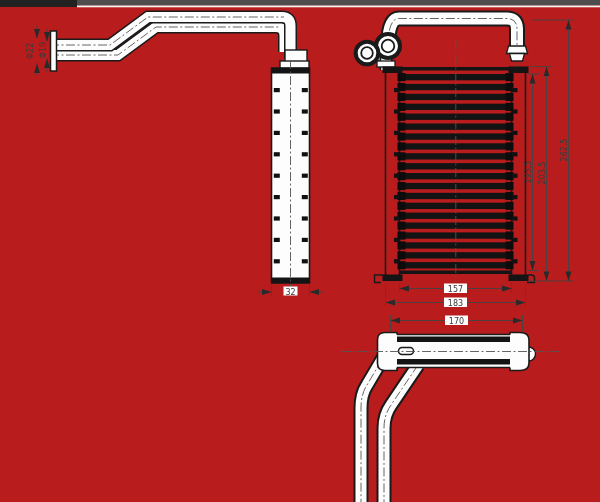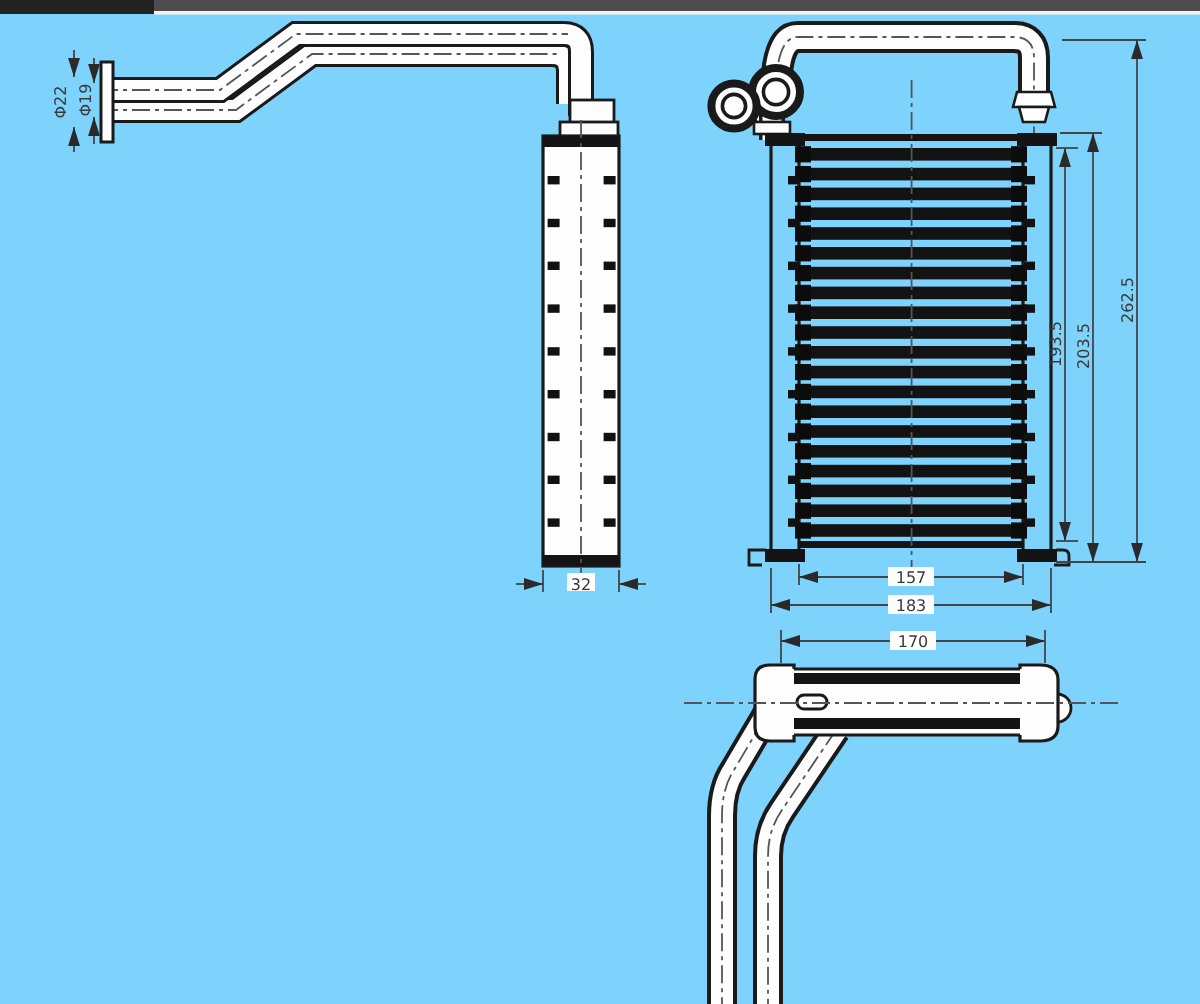--- a/index.html
+++ b/index.html
@@ -1,16 +1,16 @@
 <!DOCTYPE html>
 <html><head>
 <meta charset="utf-8">
 <style>
   html,body{margin:0;padding:0;background:#fff;}
-  #stage{position:relative;width:600px;height:502px;background:#7dd3fc;overflow:hidden;
+  #stage{position:relative;width:600px;height:502px;background:#b91c1c;overflow:hidden;
          font-family:"DejaVu Sans", sans-serif;}
   svg{position:absolute;left:0;top:0;}
   text{font-family:"DejaVu Sans", sans-serif;font-size:8px;fill:#3a3a3a;}
   .obj{stroke:#1a1a1a;fill:none;}
   .pipe-out{stroke:#1a1a1a;fill:none;stroke-linecap:butt;}
   .pipe-in{stroke:#fdfdfd;fill:none;stroke-linecap:butt;}
   .cl{stroke:#555;stroke-width:0.9;fill:none;stroke-dasharray:9 2.5 2 2.5;}
   .dim{stroke:#444;stroke-width:0.9;fill:none;}
   .dark{fill:#141414;stroke:none;}
   .wht{fill:#fdfdfd;}

